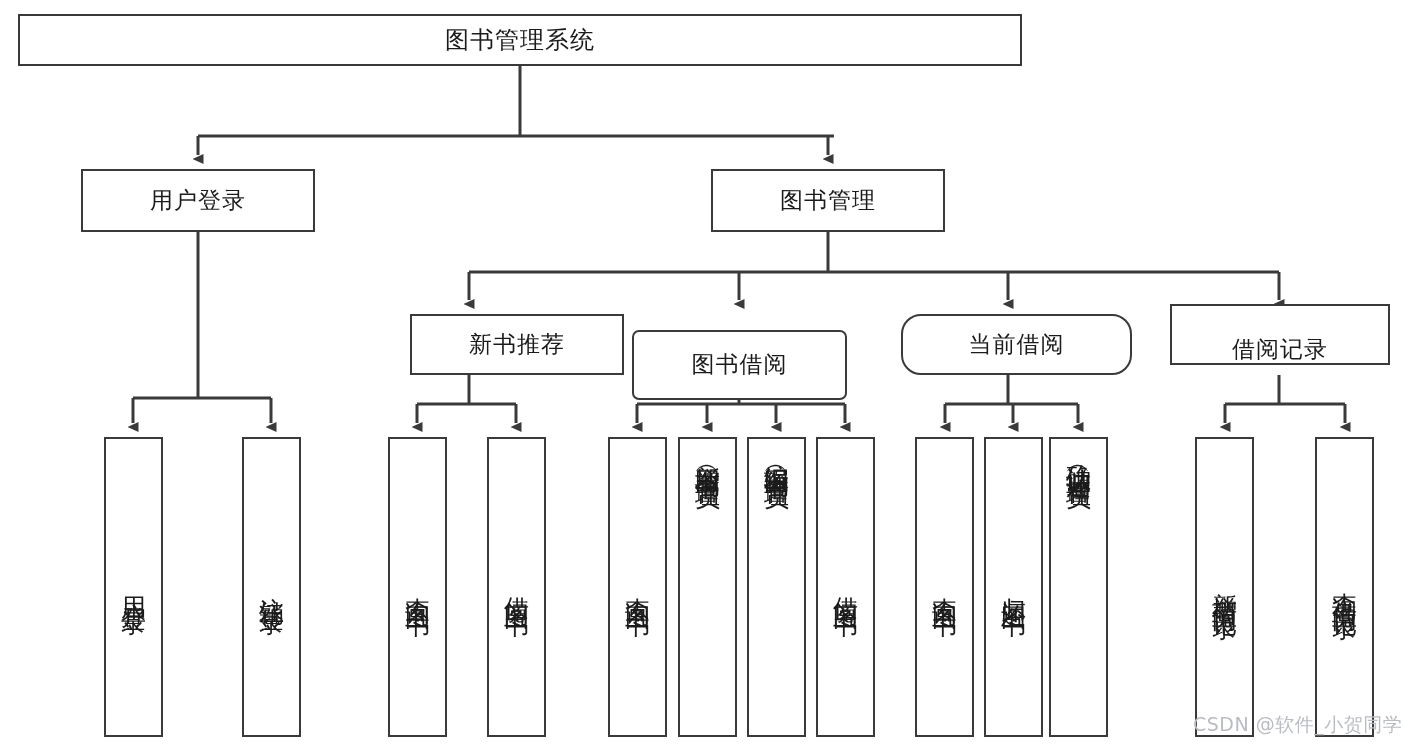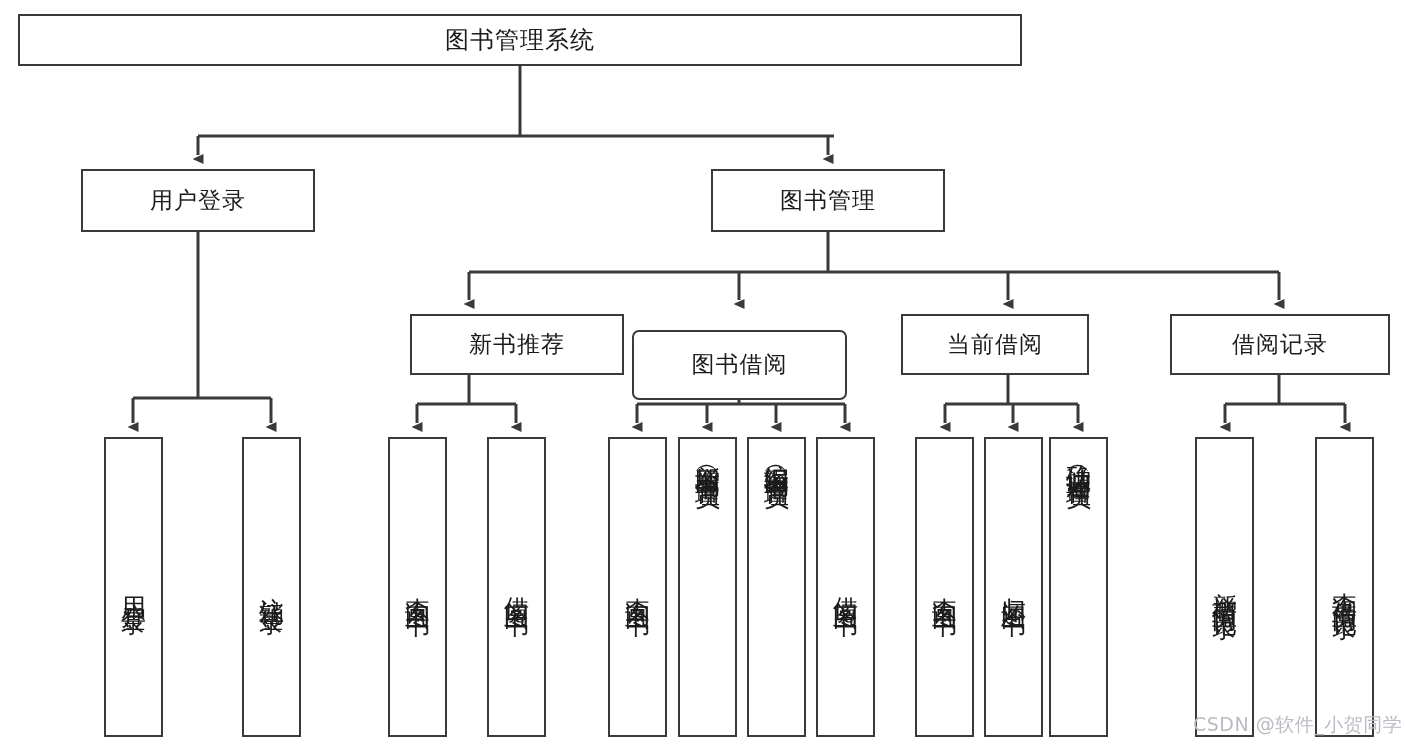--- a/index.html
+++ b/index.html
@@ -124,24 +124,24 @@
   <div class="node h-node" style="left:711px;top:169px;width:234px;height:63px;">
     <span class="lbl">图书管理</span>
   </div>
 
   <div class="node h-node" style="left:363px;top:314px;width:214px;height:61px;margin-left:47px;">
     <span class="lbl">新书推荐</span>
   </div>
   <div class="node h-node" style="left:632px;top:330px;width:215px;height:70px;border-radius:7px;">
     <span class="lbl">图书借阅</span>
   </div>
-  <div class="node h-node" style="left:901px;top:314px;width:188px;height:61px;">
+  <div class="node h-node" style="left:901px;top:314px;width:231px;height:61px;border-radius:20px;">
     <span class="lbl">当前借阅</span>
   </div>
-  <div class="node h-node" style="left:1170px;top:314px;width:220px;height:61px;">
+  <div class="node h-node" style="left:1170px;top:304px;width:220px;height:61px;align-items:flex-end;">
     <span class="lbl">借阅记录</span>
   </div>
 
   <div class="node v-node center" style="left:104px;top:437px;width:59px;height:300px;">
     <span class="lbl">用户登录</span>
   </div>
   <div class="node v-node center" style="left:242px;top:437px;width:59px;height:300px;">
     <span class="lbl">注销登录</span>
   </div>
 

